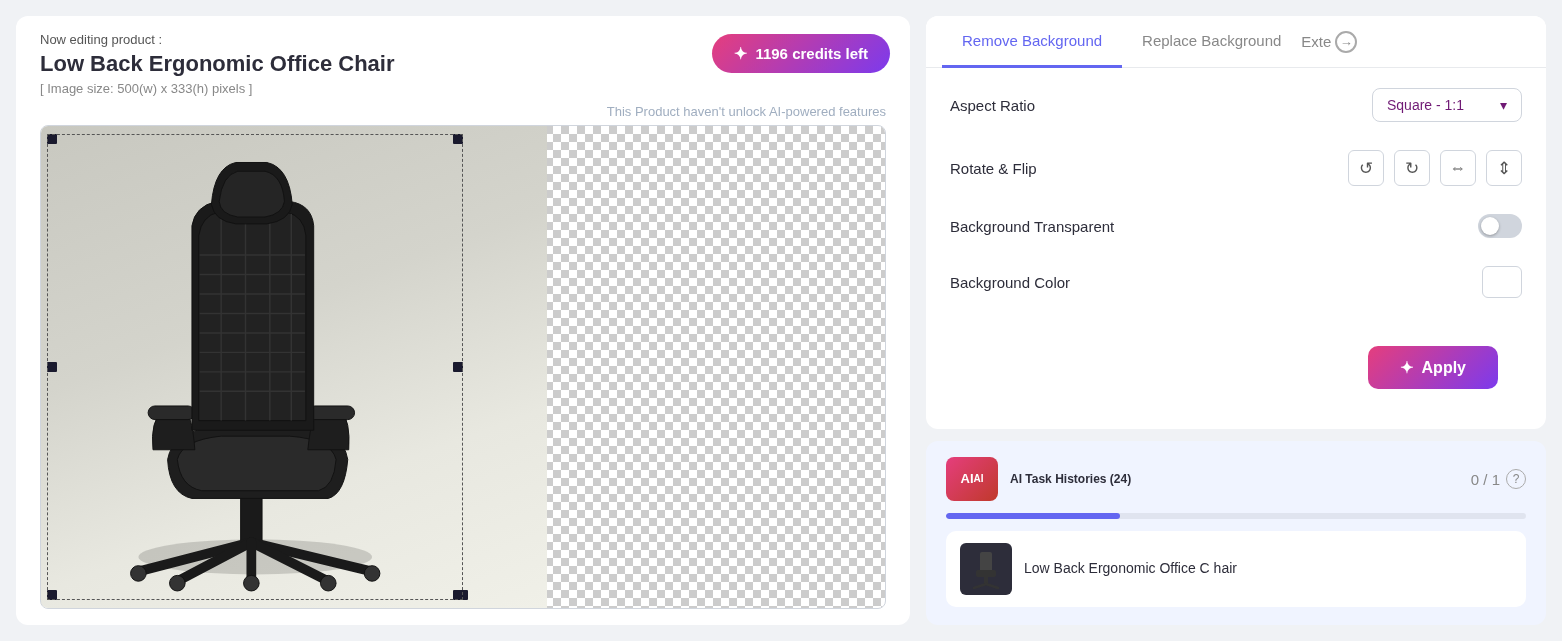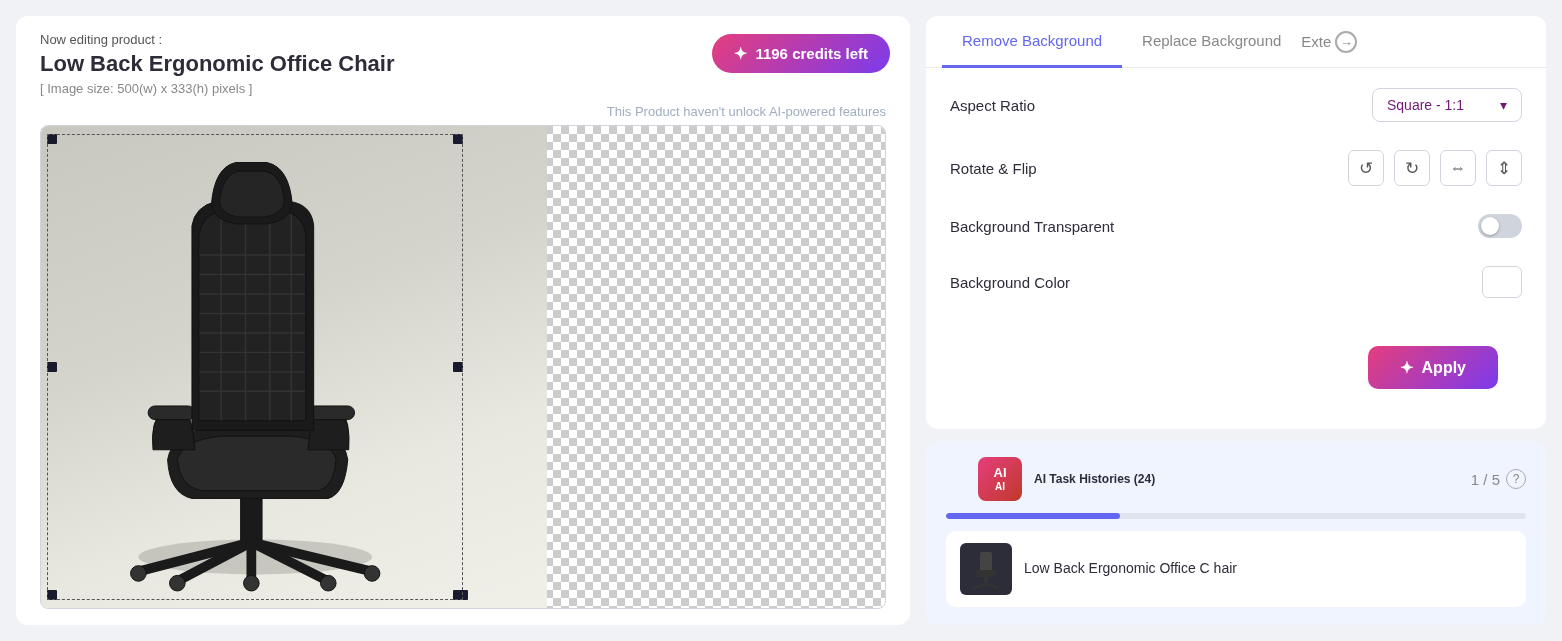--- a/index.html
+++ b/index.html
@@ -324,33 +324,32 @@
       margin-bottom: 12px;
     }
 
     .history-title-area {
       display: flex;
       align-items: center;
       gap: 12px;
     }
 
     .ai-icon {
-      width: 44px;
+      width: 52px;
       height: 44px;
       background: linear-gradient(135deg, #e53e7d, #c0392b);
       border-radius: 8px;
       display: flex;
       align-items: center;
       justify-content: center;
       color: white;
       font-size: 13px;
       font-weight: 700;
-      flex-direction: column;
+      flex-direction: row;
       line-height: 1.2;
-      margin-left: 32px;
     }
 
     .history-title {
       font-size: 12px;
       font-weight: 600;
       color: #2d2d3a;
     }
 
     .history-count {
       font-size: 15px;
@@ -569,21 +568,21 @@
   <div class="history-card">
     <div class="history-header">
       <div class="history-title-area">
         <div class="ai-icon">
           <span>AI</span>
           <span style="font-size:10px;">AI</span>
         </div>
         <span class="history-title">AI Task Histories (24)</span>
       </div>
       <div class="history-count">
-        <span>1 / 5</span>
+        <span>0 / 1</span>
         <div class="question-circle">?</div>
       </div>
     </div>
 
     <div class="progress-bar-container">
       <div class="progress-bar-fill"></div>
     </div>
 
     <div class="history-item">
       <div class="history-thumb">

